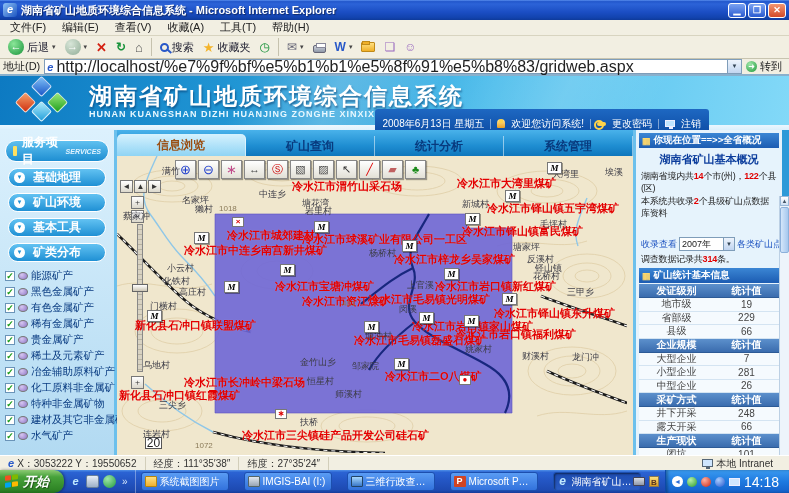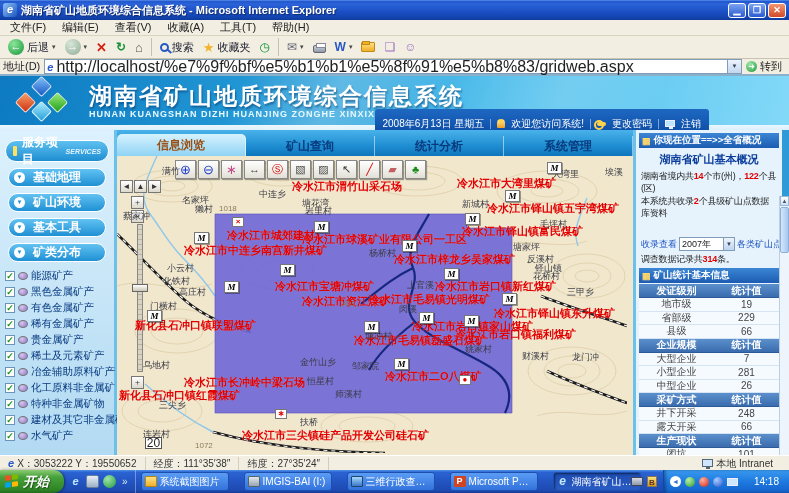--- a/index.html
+++ b/index.html
@@ -204,21 +204,21 @@
     line-height:11px;text-align:center;font-weight:bold;}
   .tray{height:23px;display:flex;align-items:center;gap:4px;padding:0 10px 0 6px;color:#fff;font-size:10px;flex:none;
     background:linear-gradient(180deg,#3a9af0 0%,#1e7ae0 50%,#1460ca 100%);border-left:1px solid #0b4aa8;
     box-shadow:inset 2px 0 3px rgba(0,0,0,.3);}
   .traychev{width:11px;height:11px;border-radius:50%;background:#fff;color:#2a6cd8;font-size:7px;line-height:11px;text-align:center;flex:none;}
   .orb{width:10px;height:10px;border-radius:50%;flex:none;}
   .orb.g{background:radial-gradient(circle at 35% 30%,#b6f0a8,#2a9a2a);}
   .orb.r{background:radial-gradient(circle at 35% 30%,#ffb0a0,#cc2211);}
   .orb.b{background:radial-gradient(circle at 35% 30%,#a8ccff,#2255cc);}
   .ic-mon3{width:11px;height:8px;background:#cfe6ff;border:1px solid #eef;flex:none;}
-  .clock{font-size:10px;margin-left:12px;}
+  .clock{font-size:14px;}
 </style>
 </head>
 <body>
 
 <div class="screen">
 
   <div class="titlebar">
     <span class="appicon">e</span>
     <span class="wtitle">湖南省矿山地质环境综合信息系统 - Microsoft Internet Explorer</span>
     <span class="wbtn">▁</span>

